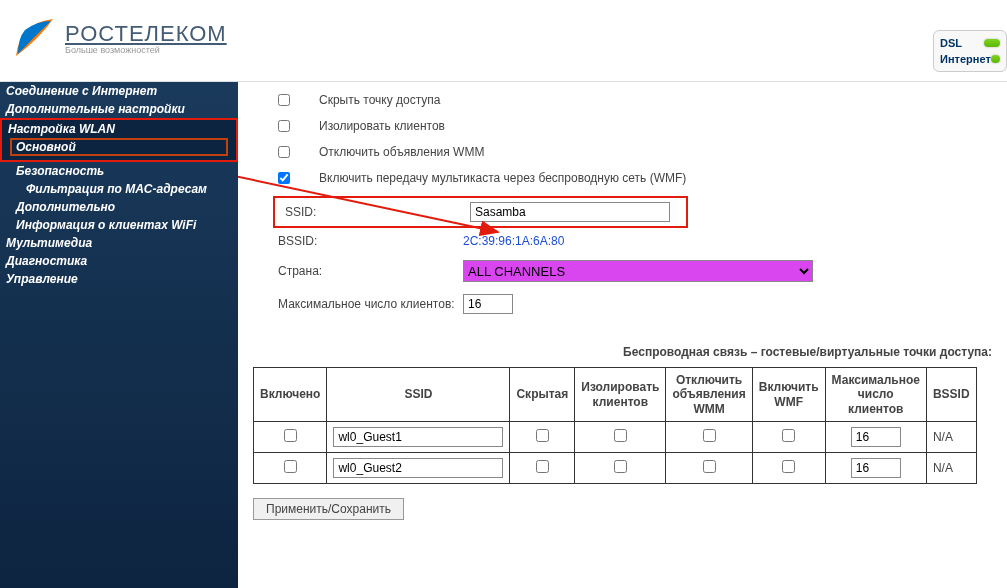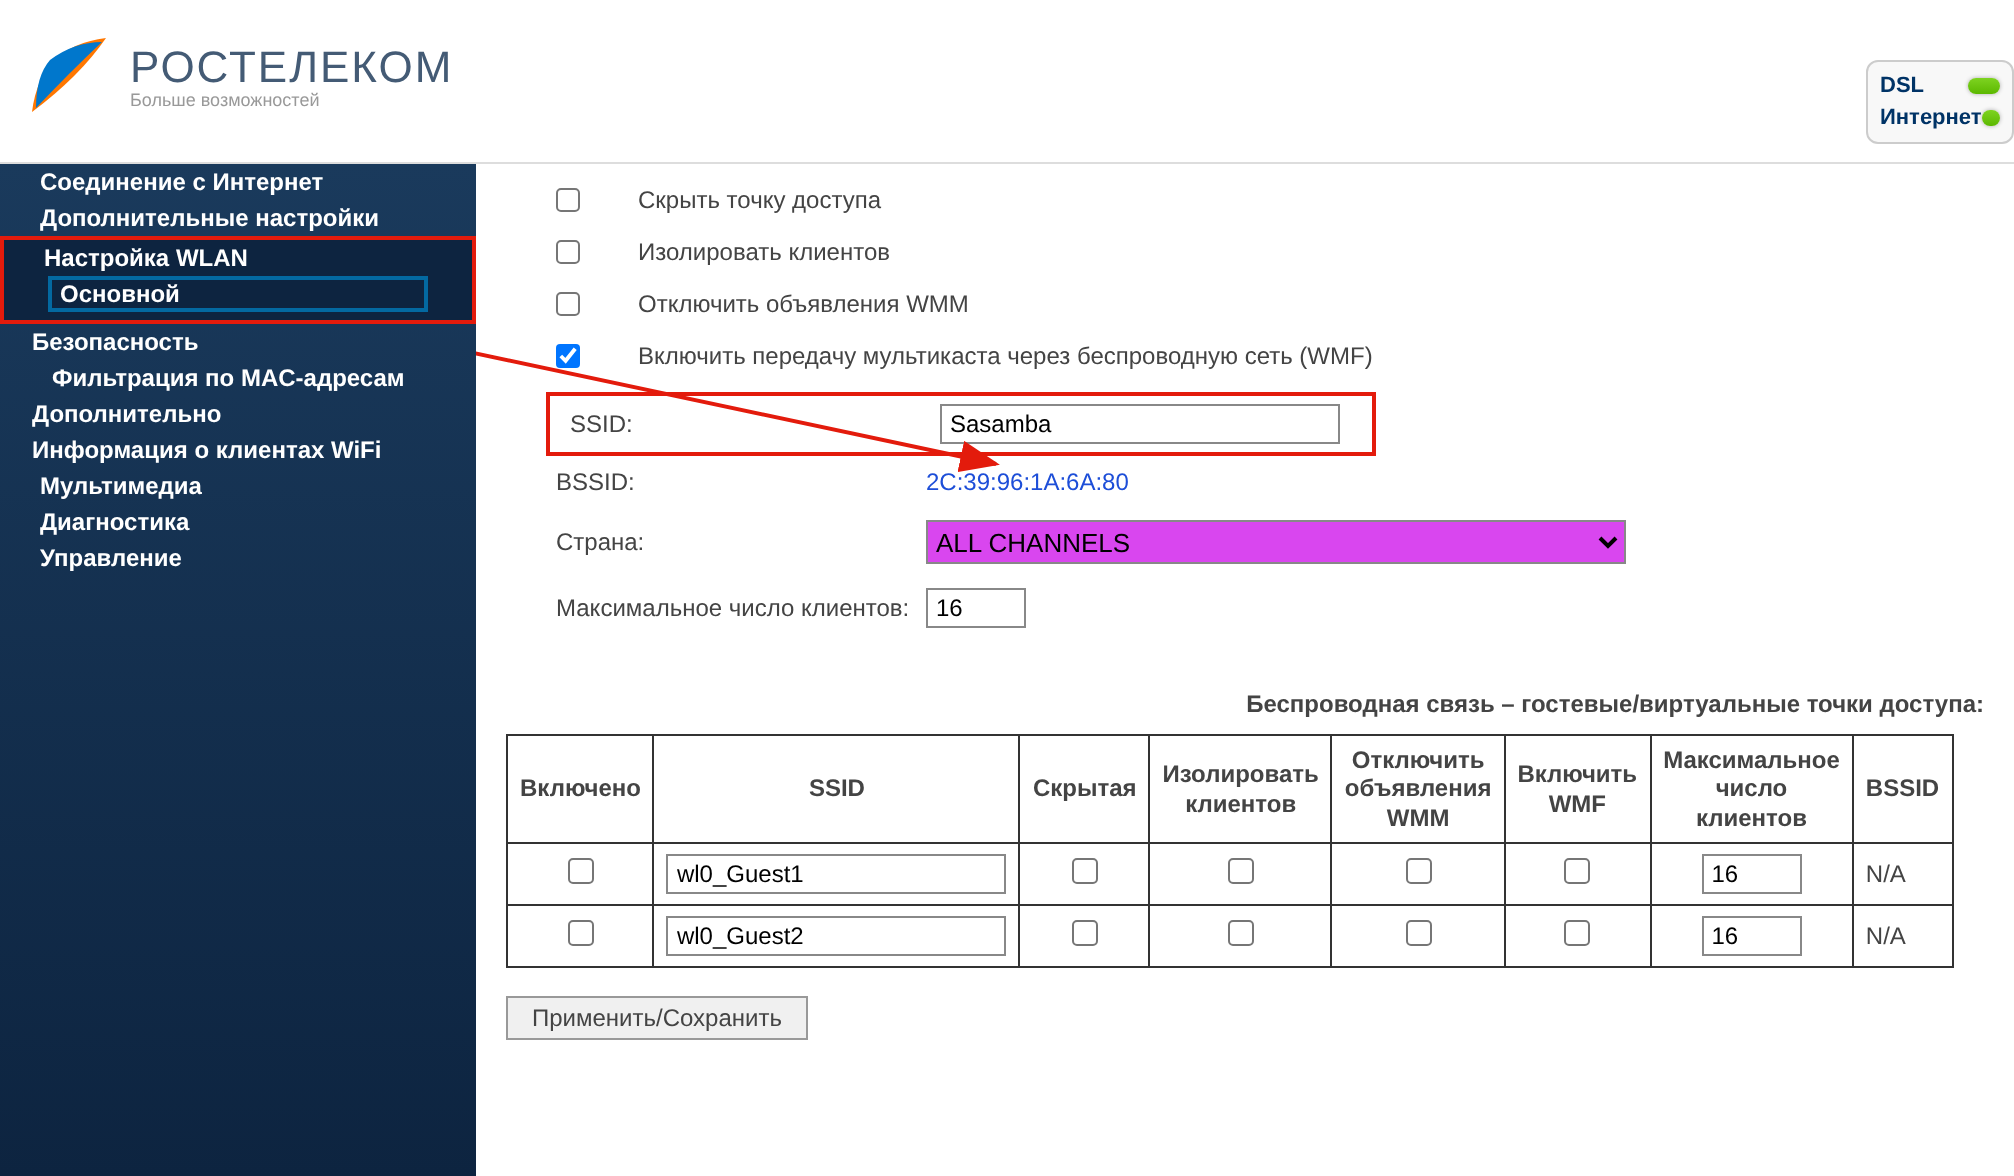--- a/index.html
+++ b/index.html
@@ -2,35 +2,35 @@
 <html><head>
   <meta charset="utf-8">
   <style>
     * { box-sizing: border-box; margin: 0; padding: 0; }
     body { font-family: Arial, sans-serif; font-size: 12px; background: #fff; width: 1007px; height: 588px; overflow: hidden; position: relative; }
     
     .header { height: 82px; background: #fff; position: relative; border-bottom: 1px solid #ddd; }
     .logo-area { position: absolute; left: 15px; top: 18px; display: flex; align-items: center; gap: 10px; }
     .logo-icon { width: 40px; height: 40px; position: relative; }
     .logo-text { font-family: Arial; }
-    .logo-main { color: #445b75; font-size: 22px; letter-spacing: 1px; font-weight: 400; }
+    .logo-main { color: #445b75; font-size: 22px; letter-spacing: 1px; font-weight: 400; text-decoration: underline; }
     .logo-sub { color: #999; font-size: 9px; margin-top: -2px; }
     .status-box { position: absolute; right: 0; top: 30px; width: 74px; background: #f8f8f8; border: 1px solid #ccc; border-radius: 6px; padding: 4px 6px; font-size: 11px; }
     .status-row { display: flex; justify-content: space-between; align-items: center; padding: 2px 0; }
     .status-row span:first-child { color: #003366; font-weight: bold; }
     .led { width: 16px; height: 8px; border-radius: 4px; background: linear-gradient(#7ed321, #5cb800); box-shadow: 0 0 2px rgba(0,0,0,0.3); }
     
     .container { display: flex; height: calc(100% - 82px); }
     
     .sidebar { width: 238px; background: linear-gradient(180deg, #1a3a5c 0%, #0d2440 100%); color: #fff; font-size: 12px; }
-    .sidebar .item { padding: 2px 20px; color: #fff; cursor: pointer; font-weight: bold; white-space: nowrap; }
+    .sidebar .item { padding: 2px 6px; color: #fff; cursor: pointer; font-weight: bold; white-space: nowrap; font-style: italic; }
     .sidebar .item.sub { padding-left: 16px; font-weight: bold; }
     .sidebar .item.sub2 { padding-left: 26px; font-weight: bold; }
     .sidebar .item.highlight-outer { border: 2px solid #e31b0c; background: #0d2440; }
-    .sidebar .inner-box { border: 2px solid #0369a1; margin: 2px; padding: 0 4px; position: relative; }
+    .sidebar .inner-box { border: 2px solid #c2410c; margin: 2px; padding: 0 4px; position: relative; }
     .sidebar .inner-box::after { content: ''; position: absolute; right: -8px; top: 50%; width: 0; height: 0; }
     
     .main { flex: 1; background: #fff; padding: 5px 15px 15px 15px; position: relative; overflow: hidden; }
     
     .options-block { margin-left: 25px; margin-bottom: 15px; }
     .opt-row { display: flex; align-items: center; gap: 29px; padding: 6px 0; }
     .opt-row input[type=checkbox] { width: 12px; height: 12px; }
     .opt-label { color: #444; }
     
     .highlight-red-box { border: 2px solid #e31b0c; padding: 4px 10px; display: flex; align-items: center; gap: 20px; width: 415px; margin-left: -5px; margin-top: 5px; }

